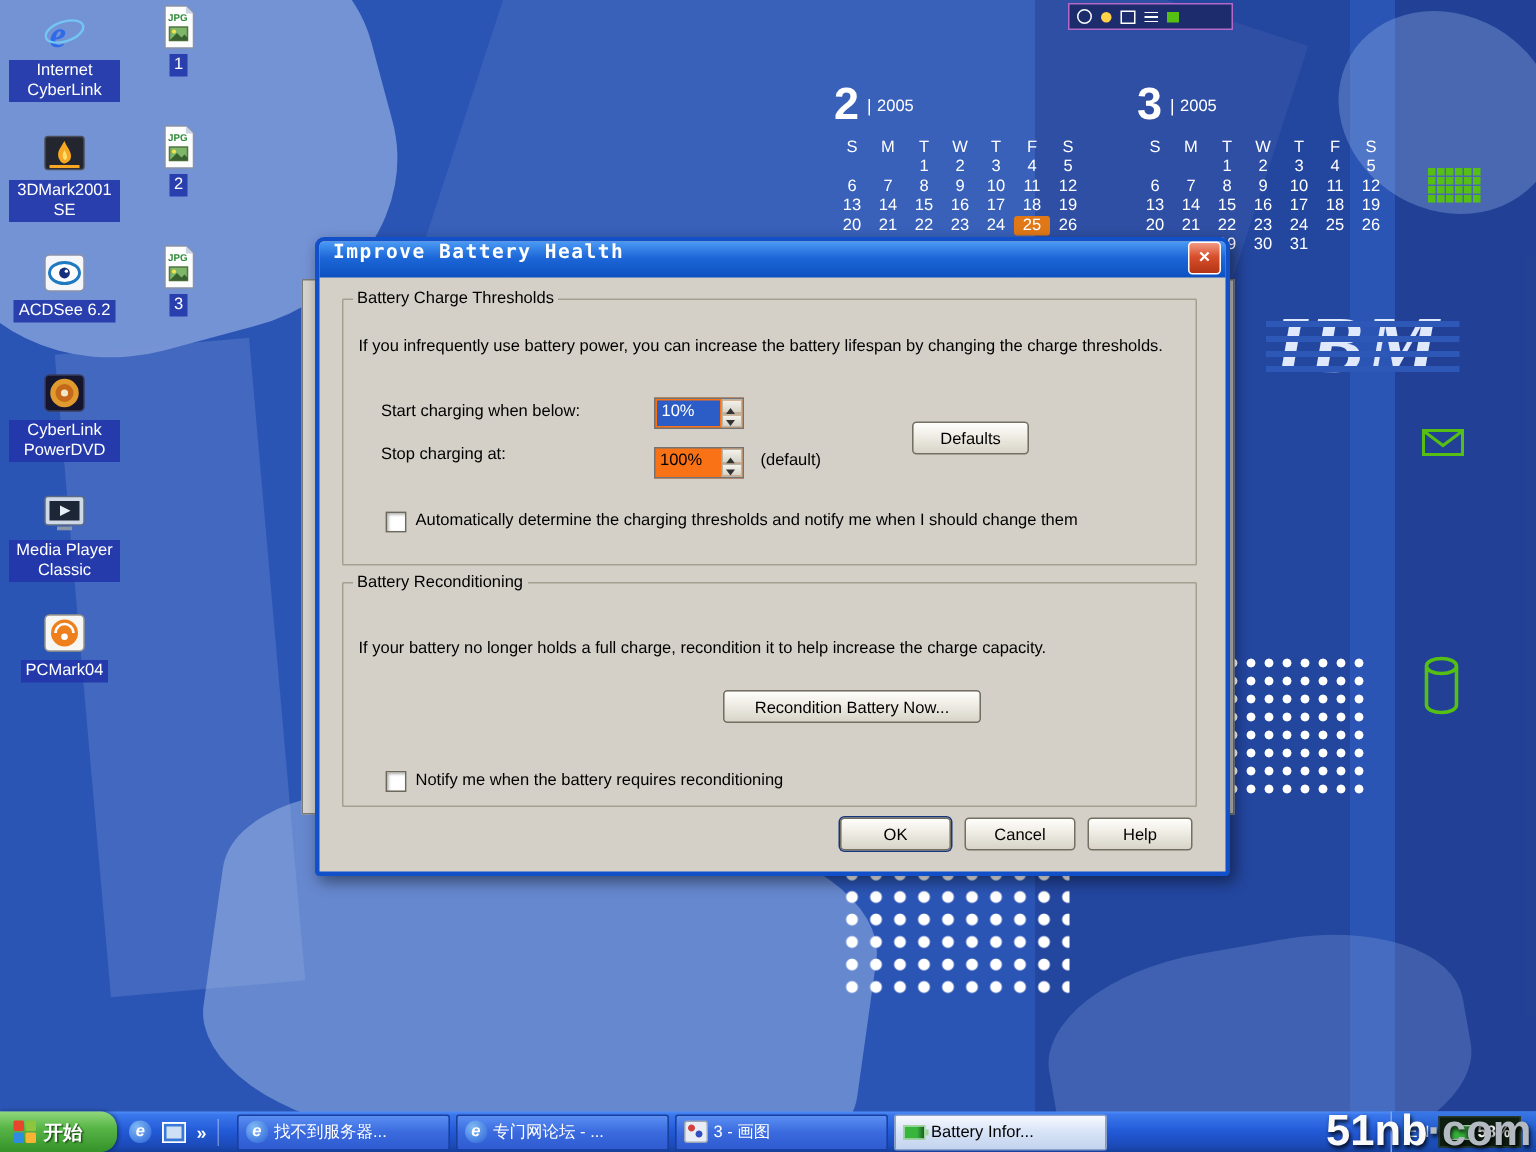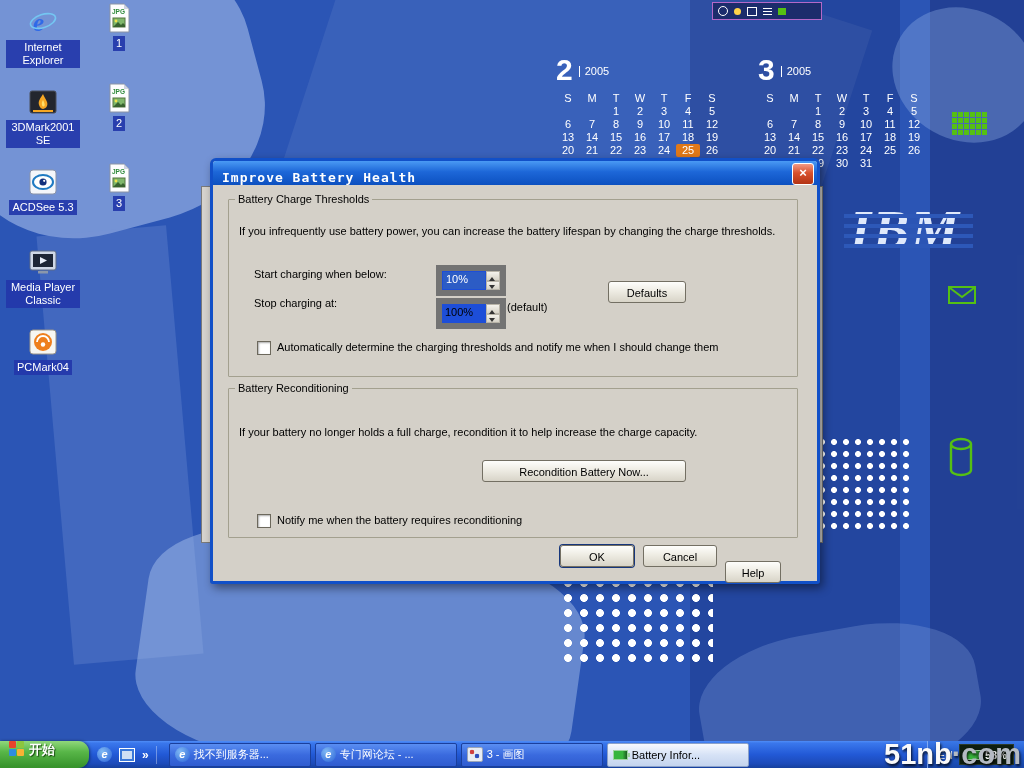--- a/index.html
+++ b/index.html
@@ -64,53 +64,53 @@
 
   
   .bgwin{position:absolute;left:201px;top:186px;width:620px;height:355px;background:#d6d3ce;
          border:1px solid #7a7a7a;z-index:20}
   .gauge{position:absolute;right:2px;top:2px;width:16px;height:24px;background:#e8a048;border:1px solid #b07020}
 
   
   .dialog{position:absolute;left:210px;top:158px;width:604px;height:420px;z-index:30;
           border:3px solid #1150c8;border-radius:6px 6px 3px 3px;box-shadow:3px 4px 10px rgba(0,0,0,.45);
           background:#d4d0c8}
-  .titlebar{height:24px;display:flex;align-items:flex-end;border-radius:3px 3px 0 0;
+  .titlebar{height:24px;display:flex;align-items:flex-start;border-radius:3px 3px 0 0;
             background:linear-gradient(180deg,#4a9af4 0%,#1d67d8 45%,#0c50c0 100%);padding:0 3px 0 9px}
   .dtitle{flex:1;color:#fff;font-family:"DejaVu Sans Mono",monospace;font-weight:bold;font-size:13px;letter-spacing:1px}
   .closebtn{width:20px;height:20px;border-radius:3px;border:1px solid #fff;color:#fff;font-size:13px;font-weight:bold;
             line-height:18px;text-align:center;background:linear-gradient(180deg,#f29a84,#d8502c 45%,#b33414);cursor:pointer}
   .dbody{position:relative;width:598px;height:390px;font-size:11px;color:#000}
   fieldset.grp{position:absolute;margin:0;padding:0;border:1px solid #a3a08f;border-radius:1px}
   fieldset.grp legend{font-size:11px;padding:0 3px;margin-left:6px}
   .g1{left:15px;top:8px;width:568px;height:182px}
   .g2{left:15px;top:197px;width:568px;height:154px}
   .desc{position:absolute;white-space:nowrap;overflow:hidden}
   .g1 .desc{left:10px;top:20px;width:552px}
   .g2 .desc{left:10px;top:32px;width:552px}
   .flabel{position:absolute;white-space:nowrap}
   .note{position:absolute;white-space:nowrap}
-  .spin{position:absolute;width:58px;height:19px;background:#1d4ed8;border:6px solid #737373;display:flex}
+  .spin{position:absolute;width:58px;height:19px;background:#f97316;border:1px solid #737373;display:flex}
   .spinval{flex:1;font-size:11px;line-height:17px;padding-left:3px;overflow:hidden}
   .spinval.sel{background:#2c5cc5;color:#fff;margin:1px;line-height:15px}
   .spinbtns{width:14px;display:flex;flex-direction:column}
   .spinbtns i{flex:1;background:linear-gradient(180deg,#f4f2ec,#d6d2c6);border:1px solid #b8b4a8;position:relative}
   .up::after{content:"";position:absolute;left:2px;top:2px;border:3px solid transparent;border-bottom:4px solid #333}
   .dn::after{content:"";position:absolute;left:2px;top:3px;border:3px solid transparent;border-top:4px solid #333}
   .btn{position:absolute;font-size:11px;font-family:inherit;color:#000;text-align:center;line-height:20px;
        border:1px solid #736f63;border-radius:3px;cursor:pointer;
        background:linear-gradient(180deg,#fefefc 0%,#f0eee6 40%,#d8d4c8 100%)}
   .btn.default{box-shadow:0 0 0 1px #16367c}
   .chk{position:absolute;display:flex;align-items:flex-start;gap:6px;white-space:nowrap;cursor:pointer}
   .chk .box{width:12px;height:12px;background:#fff;border:1px solid #6c685c;box-shadow:inset 1px 1px 2px #aaa;flex:none}
 
   
   .taskbar{position:absolute;left:0;bottom:0;width:1024px;height:27px;z-index:50;display:flex;align-items:center;
     background:linear-gradient(180deg,#4f8df8 0%,#3a77ec 8%,#2259d6 50%,#1c4ab8 85%,#15409c 100%)}
-  .startbtn{height:27px;display:flex;gap:5px;padding:0 34px 0 9px;cursor:pointer;
+  .startbtn{height:27px;display:flex;align-items:center;gap:5px;padding:0 23px 0 9px;cursor:pointer;
     background:linear-gradient(180deg,#91d77b 0%,#58b648 40%,#37942b 95%);border-radius:0 11px 11px 0;
     box-shadow:1px 0 3px rgba(0,0,0,.45);color:#fff;font-weight:bold;font-size:13px;text-shadow:1px 1px 1px #1a4a12}
   .flag{width:15px;height:15px;display:grid;grid-template-columns:7px 7px;grid-template-rows:7px 7px;gap:1px}
   .flag i{border-radius:1px}
   .flag i:nth-child(1){background:#e8452c}.flag i:nth-child(2){background:#8cc63f}
   .flag i:nth-child(3){background:#2e8de0}.flag i:nth-child(4){background:#f8b234}
   .qlaunch{display:flex;align-items:center;gap:7px;padding:0 8px;height:27px}
   .qdiv{width:1px;height:18px;background:rgba(255,255,255,.35)}
   .mini-e{width:15px;height:15px;border-radius:50%;background:radial-gradient(circle at 35% 30%,#7fb9f4,#2a62d8);
           color:#fff;font-size:11px;font-weight:bold;font-style:italic;line-height:15px;text-align:center;cursor:pointer}
@@ -271,39 +271,48 @@
   <span class="ti-bars"></span>
   <span class="ti-green"></span>
 </div>
 
 <div class="icon-col col-main">
   <div class="dicon">
     <span class="ic"><svg viewBox="0 0 32 32">
           <text x="6" y="25" font-size="25" font-weight="bold" font-style="italic" fill="#2f6ae8" font-family="Liberation Serif,serif">e</text>
           <ellipse cx="16" cy="15" rx="13" ry="6.5" fill="none" stroke="#74c6f2" stroke-width="1.6" transform="rotate(-18 16 15)"></ellipse>
         </svg></span>
-    <span class="dlabel">Internet Explorer</span>
+    <span class="dlabel">Internet CyberLink</span>
   </div>
   <div class="dicon">
     <span class="ic"><svg viewBox="0 0 32 32">
           <rect x="3" y="5" width="26" height="22" rx="2" fill="#23262e" stroke="#4a4e5a"></rect>
           <path d="M16 8 C13 13 11 15 12 19 C13 22 15 23 16 23 C20 22 21 19 20 16 C19 13 17 11 16 8 Z" fill="#f6a723"></path>
           <path d="M16 14 C15 16 14.5 17 15 19 C15.6 21 17 21 17.6 19.5 C18 18 17 16 16 14 Z" fill="#ffe06a"></path>
           <rect x="6" y="24" width="20" height="2" fill="#f6a723"></rect>
         </svg></span>
     <span class="dlabel">3DMark2001 SE</span>
   </div>
   <div class="dicon">
     <span class="ic"><svg viewBox="0 0 32 32">
           <rect x="3" y="4" width="26" height="24" rx="3" fill="#f4f6fa" stroke="#8a93a8"></rect>
           <ellipse cx="16" cy="16" rx="10" ry="7" fill="#fff" stroke="#1f7ac2" stroke-width="2"></ellipse>
           <circle cx="16" cy="16" r="3.6" fill="#14307c"></circle>
           <circle cx="17.2" cy="14.8" r="1.1" fill="#fff"></circle>
         </svg></span>
-    <span class="dlabel">ACDSee 5.3</span>
+    <span class="dlabel">ACDSee 6.2</span>
+  </div>
+  <div class="dicon">
+    <span class="ic"><svg viewBox="0 0 32 32">
+          <rect x="3" y="4" width="26" height="24" rx="3" fill="#15162e" stroke="#3a3c5e"></rect>
+          <circle cx="16" cy="16" r="9.5" fill="#e09a2e"></circle>
+          <circle cx="16" cy="16" r="6" fill="#c4681a"></circle>
+          <circle cx="16" cy="16" r="2.4" fill="#f2e6c8"></circle>
+        </svg></span>
+    <span class="dlabel">CyberLink PowerDVD</span>
   </div>
   <div class="dicon">
     <span class="ic"><svg viewBox="0 0 32 32">
           <rect x="3" y="5" width="26" height="19" rx="2" fill="#cfd8e6" stroke="#5c6b85"></rect>
           <rect x="6" y="8" width="20" height="13" fill="#1d2636"></rect>
           <path d="M13 11 L20 14.5 L13 18 Z" fill="#e8eef8"></path>
           <rect x="11" y="25" width="10" height="2.5" fill="#8a97ab"></rect>
         </svg></span>
     <span class="dlabel">Media Player Classic</span>
   </div>
@@ -388,30 +397,30 @@
       <button class="btn" style="left:379px;top:76px;width:78px;height:22px">Defaults</button>
       <label class="chk" style="left:28px;top:136px">
         <span class="box"></span>
         <span>Automatically determine the charging thresholds and notify me when I should change them</span>
       </label>
     </fieldset>
 
     <fieldset class="grp g2">
       <legend>Battery Reconditioning</legend>
       <div class="desc">If your battery no longer holds a full charge, recondition it to help increase the charge capacity.</div>
-      <button class="btn" style="left:253px;top:66px;width:204px;height:22px">Recondition Battery Now...</button>
+      <button class="btn" style="left:253px;top:66px;width:172px;height:22px">Recondition Battery Now...</button>
       <label class="chk" style="left:28px;top:120px">
         <span class="box"></span>
         <span>Notify me when the battery requires reconditioning</span>
       </label>
     </fieldset>
 
     <button class="btn default" style="left:347px;top:360px;width:74px;height:22px">OK</button>
     <button class="btn" style="left:430px;top:360px;width:74px;height:22px">Cancel</button>
-    <button class="btn" style="left:512px;top:376px;width:56px;height:22px">Help</button>
+    <button class="btn" style="left:512px;top:360px;width:70px;height:22px">Help</button>
   </div>
 </div>
 
 <div class="taskbar">
   <div class="startbtn">
     <span class="flag">
         <i></i>
         <i></i>
         <i></i>
         <i></i>

